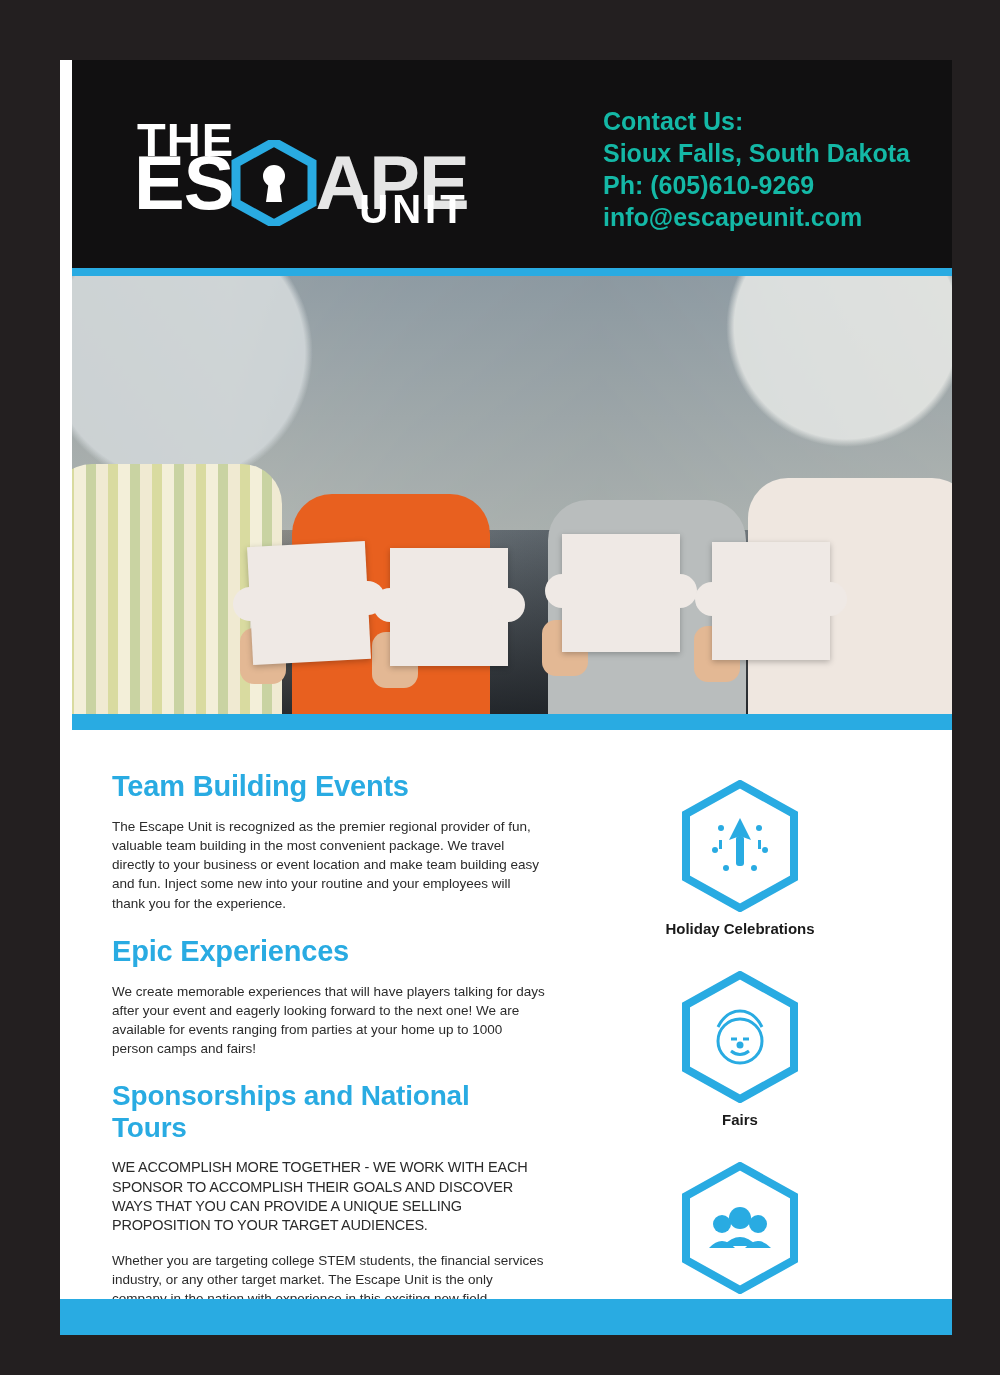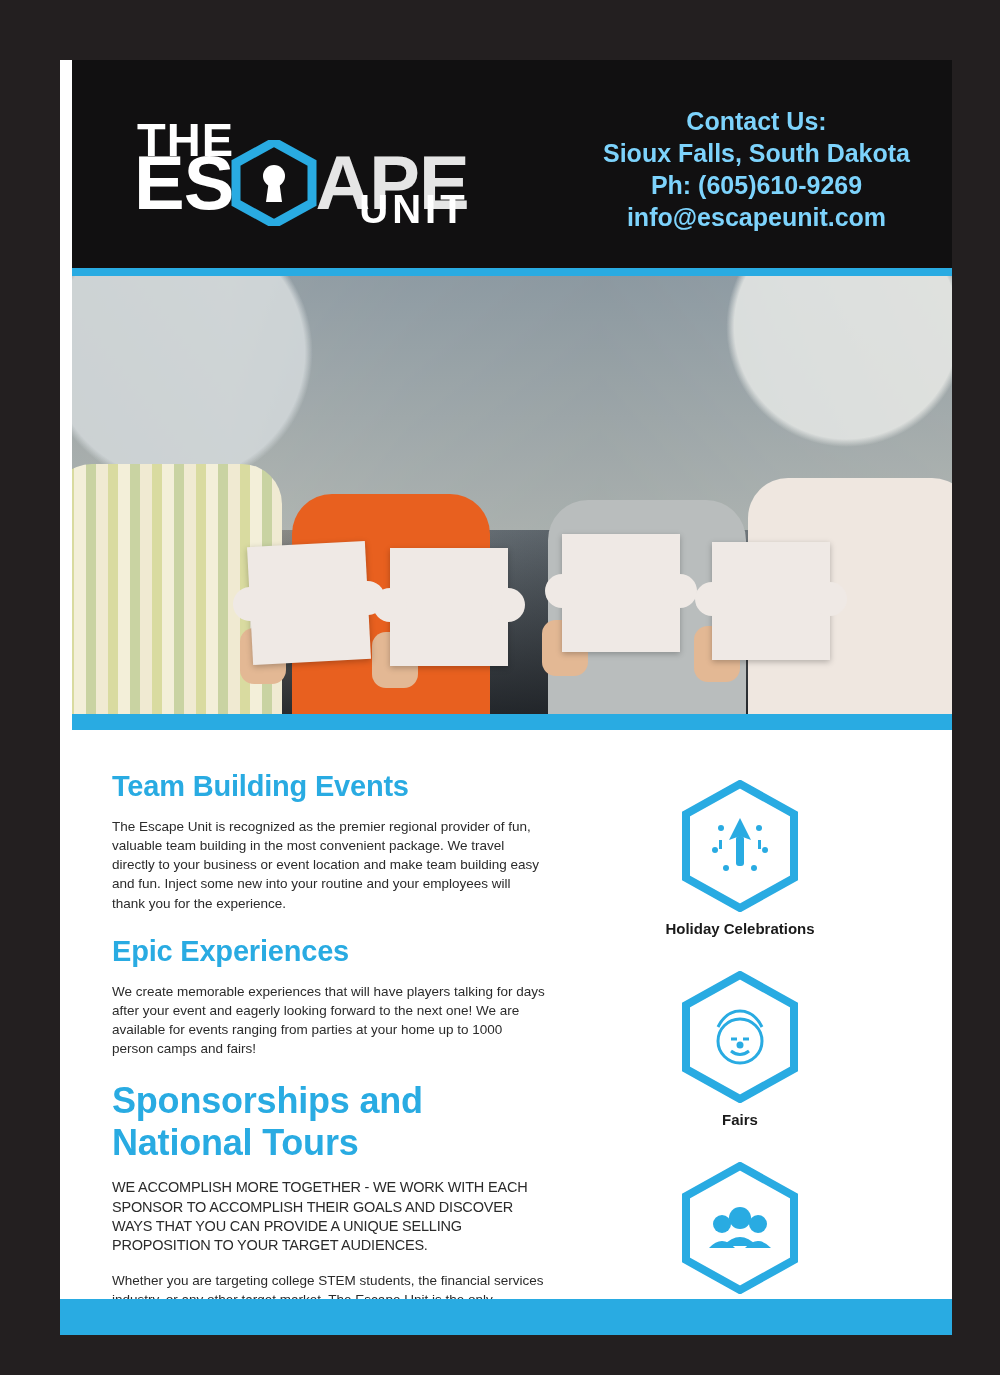--- a/index.html
+++ b/index.html
@@ -82,22 +82,22 @@
   .logo-unit {
     position: absolute;
     right: 0;
     bottom: -6px;
     color: #ffffff;
     font-weight: bold;
     font-size: 40px;
     letter-spacing: 4px;
   }
   .contact {
-    text-align: center;
-    color: #7dd3fc;
+    text-align: left;
+    color: #14b8a6;
     font-weight: bold;
     font-size: 25px;
     line-height: 1.28;
     margin-top: 10px;
   }
   .contact .c-title { font-size: 25px; }
 
   
   .hero-bar-top {
     height: 8px;
@@ -185,21 +185,21 @@
   .left-col { width: 460px; padding-right: 26px; box-sizing: border-box; }
   .right-col { flex: 1; padding-top: 10px; }
 
   h2.section-title {
     color: #29abe2;
     font-size: 29px;
     font-weight: bold;
     margin: 0 0 14px 0;
     letter-spacing: -0.2px;
   }
-  h2.wide { font-size: 36px; }
+  h2.wide { font-size: 28px; }
   p.body-text {
     margin: 0 0 22px 0;
     font-size: 13.5px;
     line-height: 1.42;
     color: #2b2b2b;
   }
   p.caps {
     margin: 0 0 16px 0;
     font-size: 14.5px;
     line-height: 1.32;

